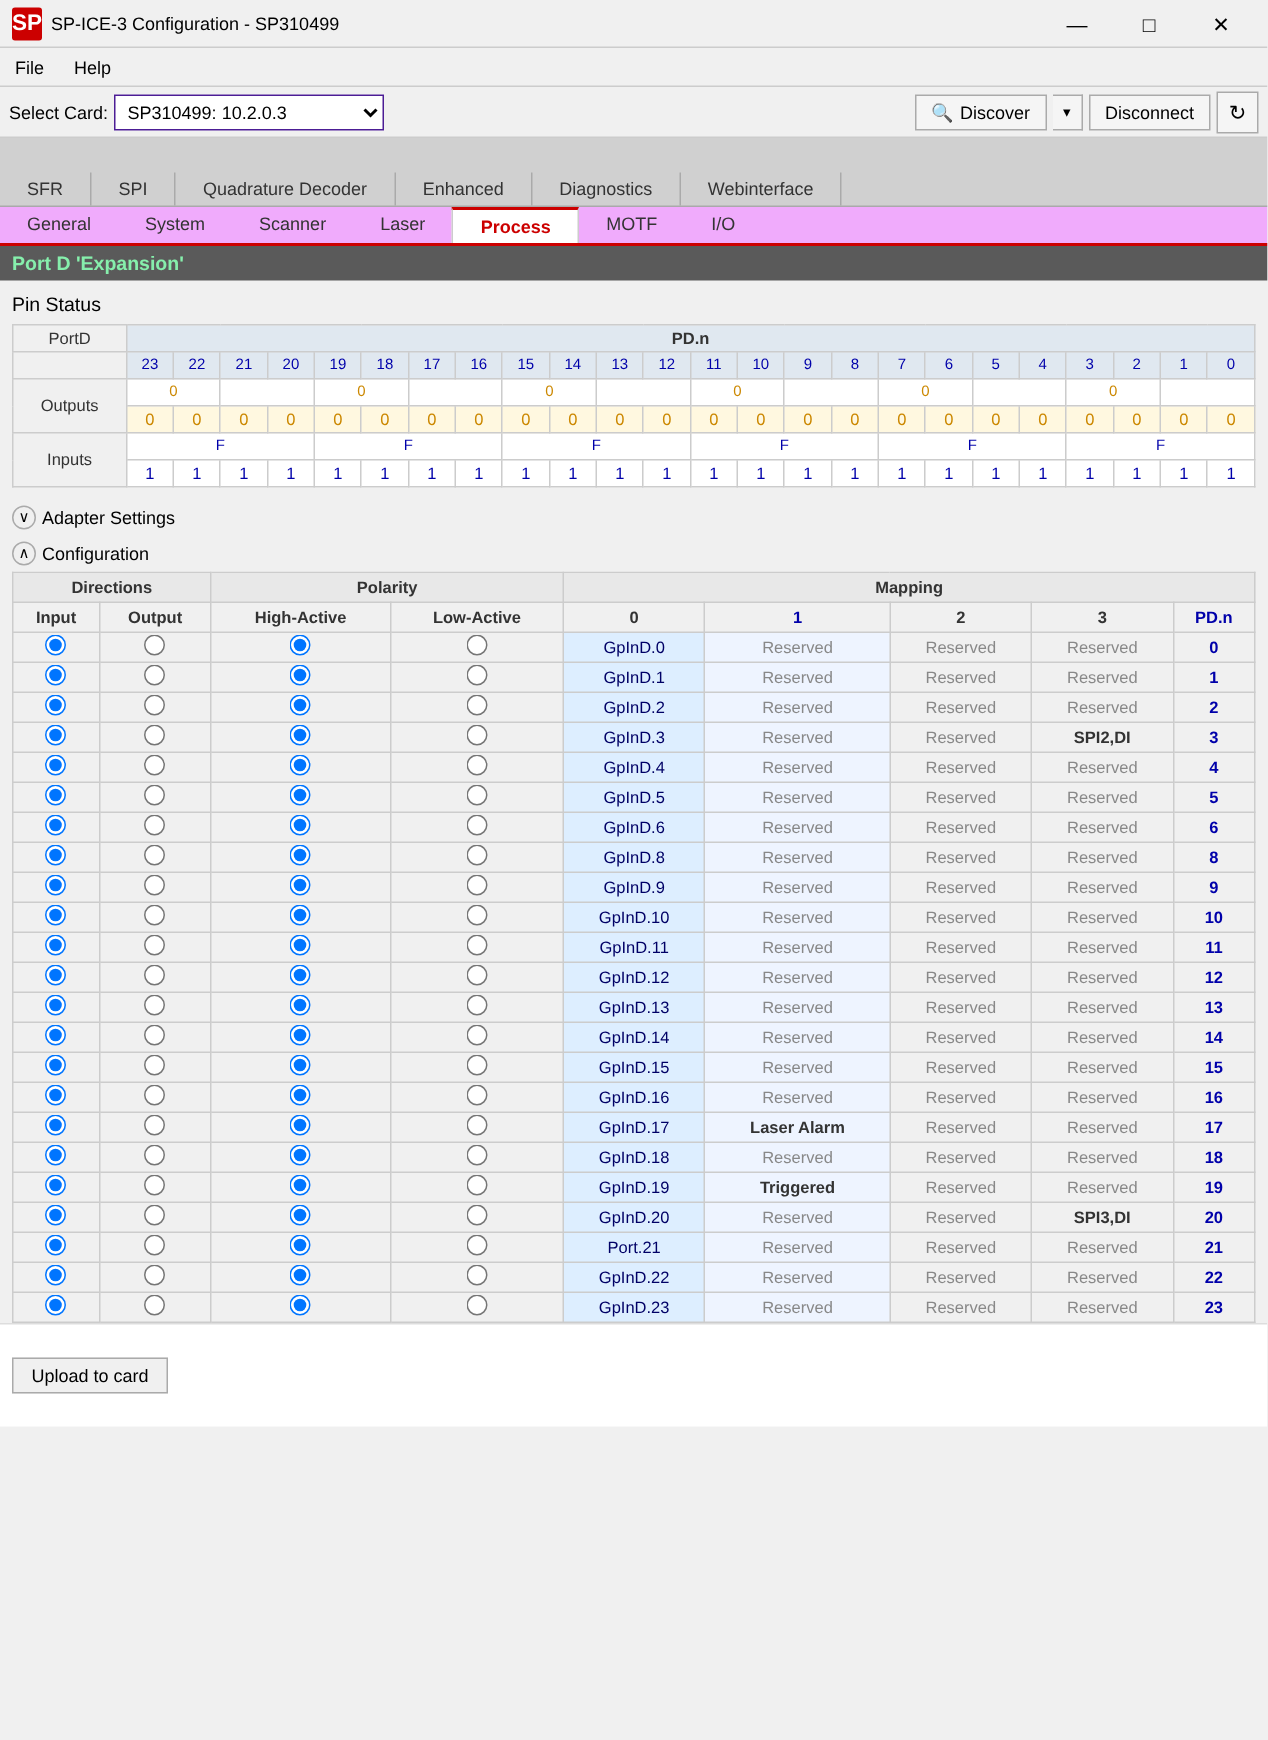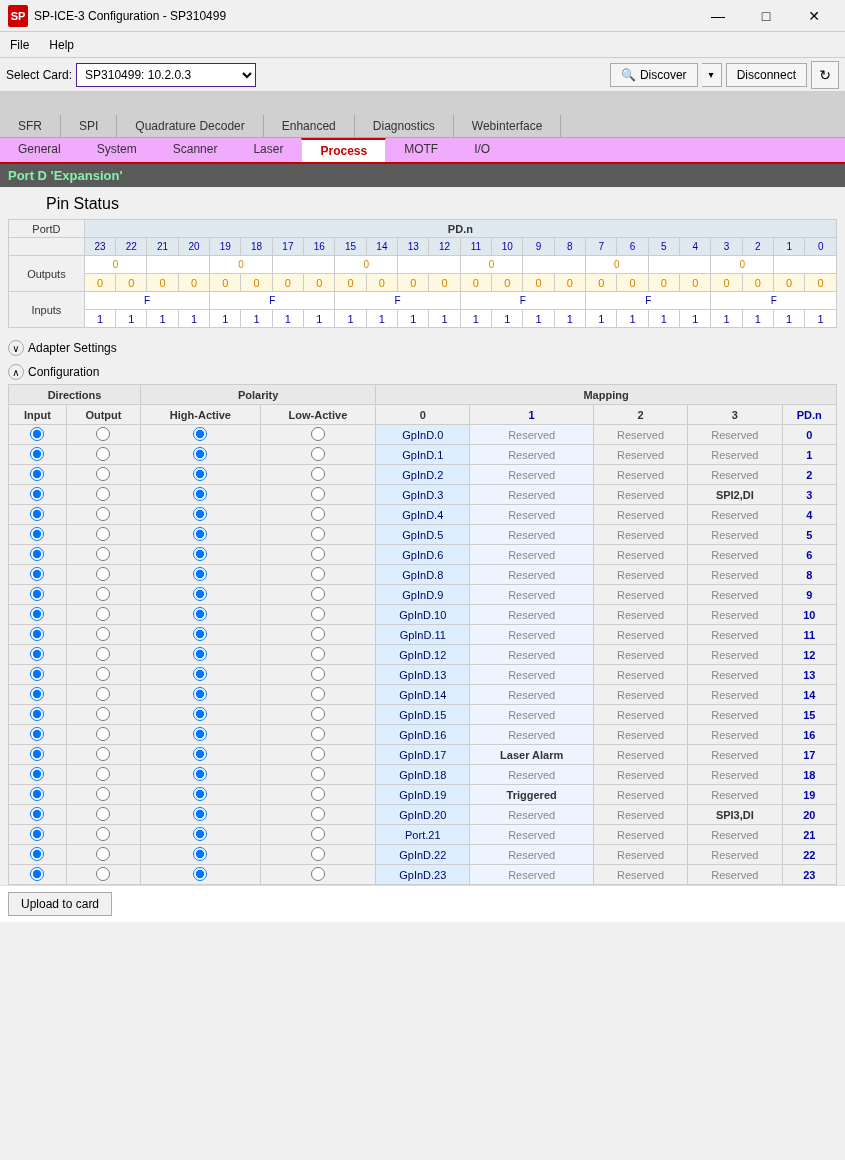--- a/index.html
+++ b/index.html
@@ -1,21 +1,21 @@
 <!DOCTYPE html>
 <html><head>
   <meta charset="utf-8">
   <style>
     * { box-sizing: border-box; margin: 0; padding: 0; }
     body { font-family: 'Segoe UI', Arial, sans-serif; font-size: 12px; background: #f0f0f0; width: 845px; height: 1160px; overflow: hidden; }
 
     
     .title-bar { background: #f0f0f0; border-bottom: 1px solid #ccc; display: flex; align-items: center; justify-content: space-between; padding: 4px 8px; height: 32px; }
     .title-bar-left { display: flex; align-items: center; gap: 6px; font-size: 12px; }
-    .title-bar-logo { width: 20px; height: 22px; background: #c00; border-radius: 2px; display: flex; align-items: center; justify-content: center; color: white; font-size: 11px; font-weight: bold; }
+    .title-bar-logo { width: 20px; height: 22px; background: #c00; border-radius: 2px; display: flex; align-items: center; justify-content: center; color: white; font-size: 15px; font-weight: bold; }
     .title-bar-controls { display: flex; gap: 2px; }
     .title-btn { width: 46px; height: 24px; background: #f0f0f0; border: none; cursor: pointer; display: flex; align-items: center; justify-content: center; font-size: 14px; }
 
     
     .menu-bar { background: #f0f0f0; border-bottom: 1px solid #ccc; display: flex; align-items: center; padding: 2px 0; height: 26px; }
     .menu-item { padding: 2px 10px; cursor: pointer; font-size: 12px; }
 
     
     .toolbar { background: #f0f0f0; border-bottom: 1px solid #ccc; display: flex; align-items: center; padding: 3px 6px; height: 34px; gap: 4px; }
     .toolbar-label { font-size: 12px; }
@@ -30,21 +30,21 @@
 
     .nav-tabs-bottom { background: #f0abfc; display: flex; border-bottom: 2px solid #c00; }
     .nav-tab-bottom { padding: 4px 18px; font-size: 12px; cursor: pointer; color: #333; }
     .nav-tab-bottom.active { background: white; border-top: 2px solid #c00; border-left: 1px solid #ccc; border-right: 1px solid #ccc; color: #c00; font-weight: bold; }
 
     
     .section-header { background: #5a5a5a; color: #86efac; padding: 4px 8px; font-size: 13px; font-weight: bold; display: flex; align-items: center; }
 
     
     .pin-status-section { padding: 8px; }
-    .pin-status-label { font-size: 16px; margin-bottom: 6px; margin-left: 38px; }
+    .pin-status-label { font-size: 13px; margin-bottom: 6px; }
 
     .pin-table { border-collapse: collapse; width: 100%; font-size: 11px; }
     .pin-table td, .pin-table th { border: 1px solid #ccc; text-align: center; padding: 1px 2px; min-width: 18px; height: 18px; }
     .pin-table .header-label { background: #f0f0f0; color: #333; font-weight: normal; }
     .pin-table .pdn-header { background: #e0e8f0; color: #333; font-weight: bold; }
     .pin-table .num-cell { background: #e0e8f0; color: #00a; font-size: 10px; }
     .pin-table .output-label { background: #f0f0f0; color: #333; font-weight: normal; }
     .pin-table .orange-top { color: #c80; font-size: 10px; background: white; }
     .pin-table .orange-val { color: #c80; background: #fff8e0; font-size: 11px; }
     .pin-table .input-label { background: #f0f0f0; }
@@ -68,21 +68,21 @@
     .config-table .pdn-cell { color: #00a; font-weight: bold; }
 
     
     .radio-btn { width: 14px; height: 14px; }
     .upload-btn { padding: 4px 12px; border: 1px solid #aaa; background: #f0f0f0; cursor: pointer; font-size: 12px; }
 
     .content-wrapper { display: flex; flex-direction: column; height: 100%; position: relative; }
     .scrollable-area { flex: 1; overflow-y: scroll; overflow-x: hidden; }
 
     
-    .upload-area { display: flex; align-items: center; padding: 6px 8px; background: white; border-top: 1px solid #ddd; }
+    .upload-area { display: flex; align-items: center; padding: 22px 8px; background: white; border-top: 1px solid #ddd; }
   </style>
 </head>
 <body>
 
 <div class="title-bar">
   <div class="title-bar-left">
     <div class="title-bar-logo">SP</div>
     <span>SP-ICE-3 Configuration - SP310499</span>
   </div>
   <div class="title-bar-controls">

